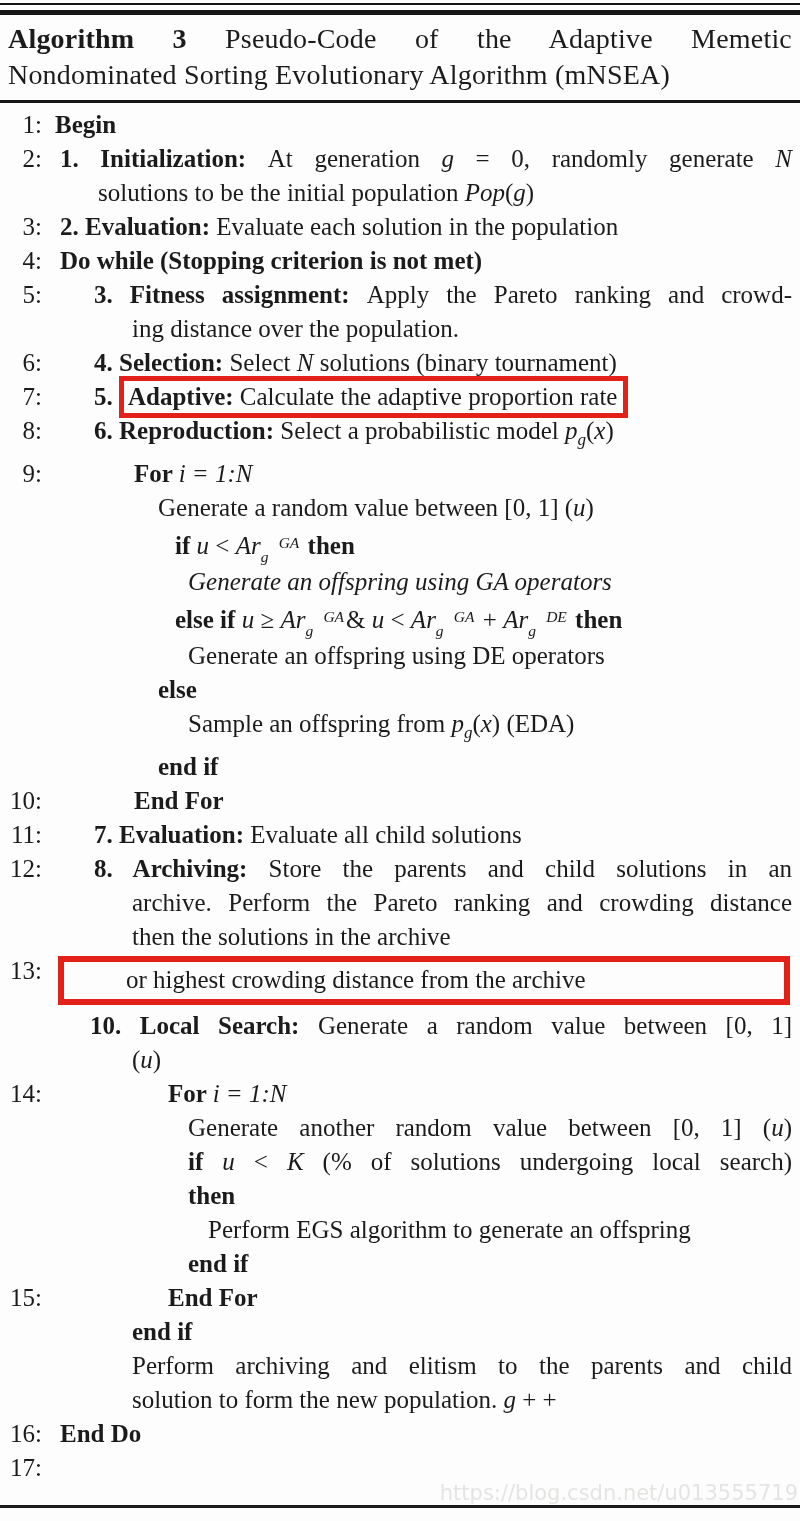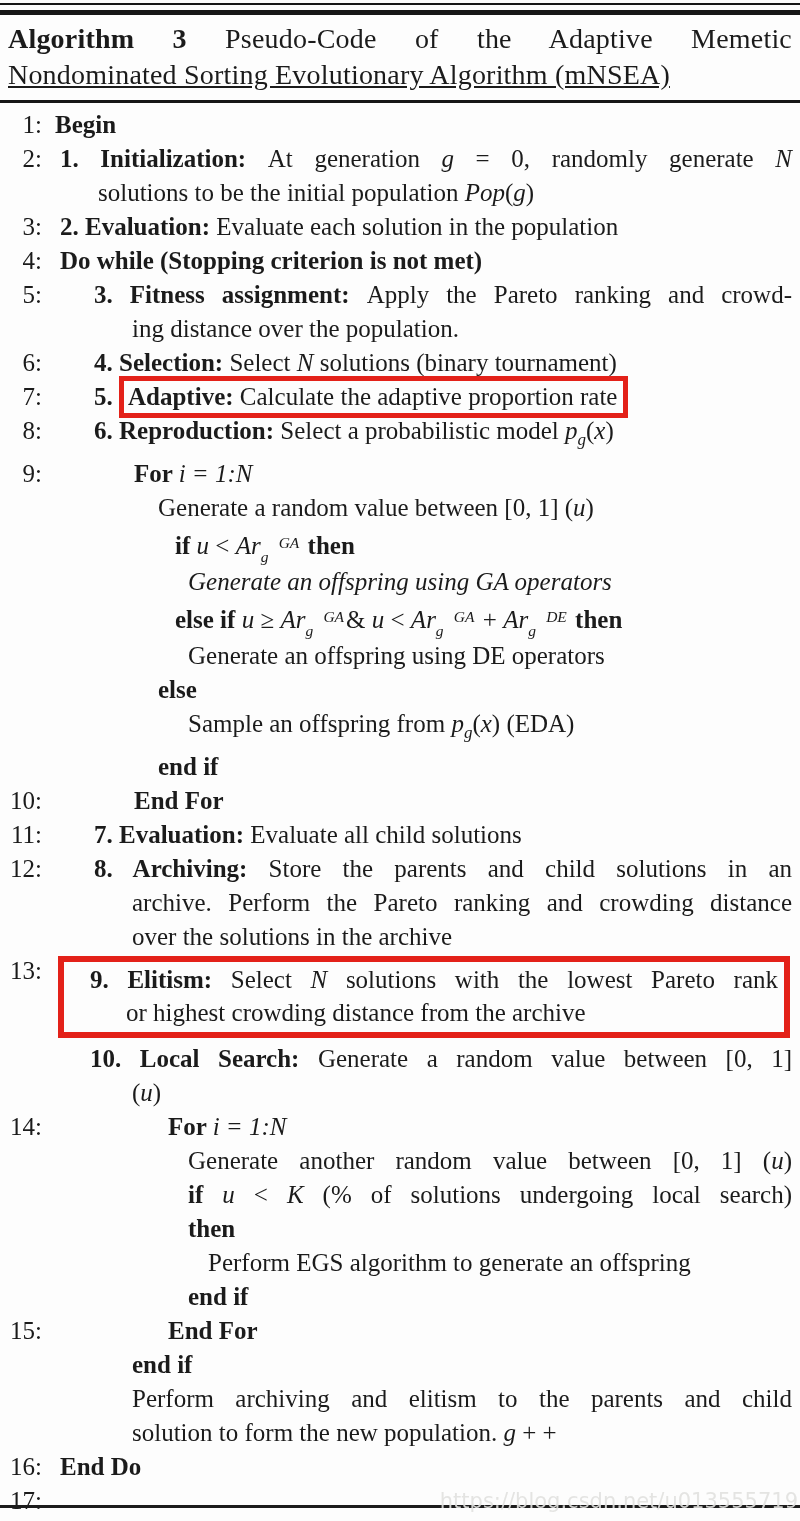--- a/index.html
+++ b/index.html
@@ -18,21 +18,21 @@
   #mid-rule{height:3px;margin-top:5px;}
   #bottom-rule{position:absolute;left:0;right:0;bottom:13px;height:3px;background:#1c1c1c;}
 
   #title{
     padding:6px 8px 2px 8px;
     font-size:28px;
     line-height:36px;
     letter-spacing:0.2px;
   }
   #title .tline1{display:block;text-align:justify;text-align-last:justify;}
-  #title .tline2{display:block;text-decoration:underline;}
+  #title .tline2{display:block;}
   .tbold{font-weight:700;}
 
   #algo-body{padding:5px 8px 0 8px;font-size:25px;}
   .row{display:flex;line-height:34px;min-height:34px;}
   .row.tall{padding:4px 0 2px 0;gap:17px;}
   .lnum{flex:none;width:34px;text-align:right;white-space:nowrap;}
   .lcontent{flex:1;min-width:0;}
   .row.just .lcontent{text-align:justify;text-align-last:justify;}
   .boxrow.just{text-align:justify;text-align-last:justify;}
 
@@ -58,21 +58,21 @@
     margin:2px 2px 4px 0;
   }
   .boxrow{line-height:33px;}
 
   #watermark-community{
     position:absolute;right:30px;bottom:36px;
     font-family:"DejaVu Sans","Liberation Sans",sans-serif;
     font-size:22px;color:#a3a3a3;
   }
   #watermark-url{
-    position:absolute;right:2px;bottom:8px;
+    position:absolute;right:2px;bottom:16px;
     font-family:"DejaVu Sans","Liberation Sans",sans-serif;
     font-size:21px;color:#e2e2e0;opacity:0.9;
     z-index:2;
   }
 </style>
 </head>
 <body>
 
 <div id="page" style="--hl: #e32119;">
   <div id="top-rule-thin" class="rule"></div>
@@ -185,27 +185,26 @@
       <div class="row just">
         <span class="lnum">12:</span>
         <div class="lcontent" style="padding-left: 52px;"><span class="seg-b">8. Archiving: </span><span>Store the parents and child solutions in an</span></div>
       </div>
       <div class="row just">
         <span class="lnum"></span>
         <div class="lcontent" style="padding-left: 90px;"><span>archive. Perform the Pareto ranking and crowding distance</span></div>
       </div>
       <div class="row">
         <span class="lnum"></span>
-        <div class="lcontent" style="padding-left: 90px;"><span>over the solutions in the archive</span></div>
+        <div class="lcontent" style="padding-left: 90px;"><span>then the solutions in the archive</span></div>
       </div>
       <div class="row">
         <span class="lnum">13:</span>
         <div class="lcontent" style="padding-left: 16px;">
           <div class="block-redbox">
-            <div class="boxrow just" style="padding-left: 0px;"><span class="seg-b">9. Elitism: </span><span>Select </span><span class="seg-i">N</span><span> solutions with the lowest Pareto rank</span></div>
             <div class="boxrow" style="padding-left: 36px;"><span>or highest crowding distance from the archive</span></div>
           </div>
         </div>
       </div>
       <div class="row just">
         <span class="lnum"></span>
         <div class="lcontent" style="padding-left: 48px;"><span class="seg-b">10. Local Search: </span><span>Generate a random value between [0, 1]</span></div>
       </div>
       <div class="row">
         <span class="lnum"></span>

